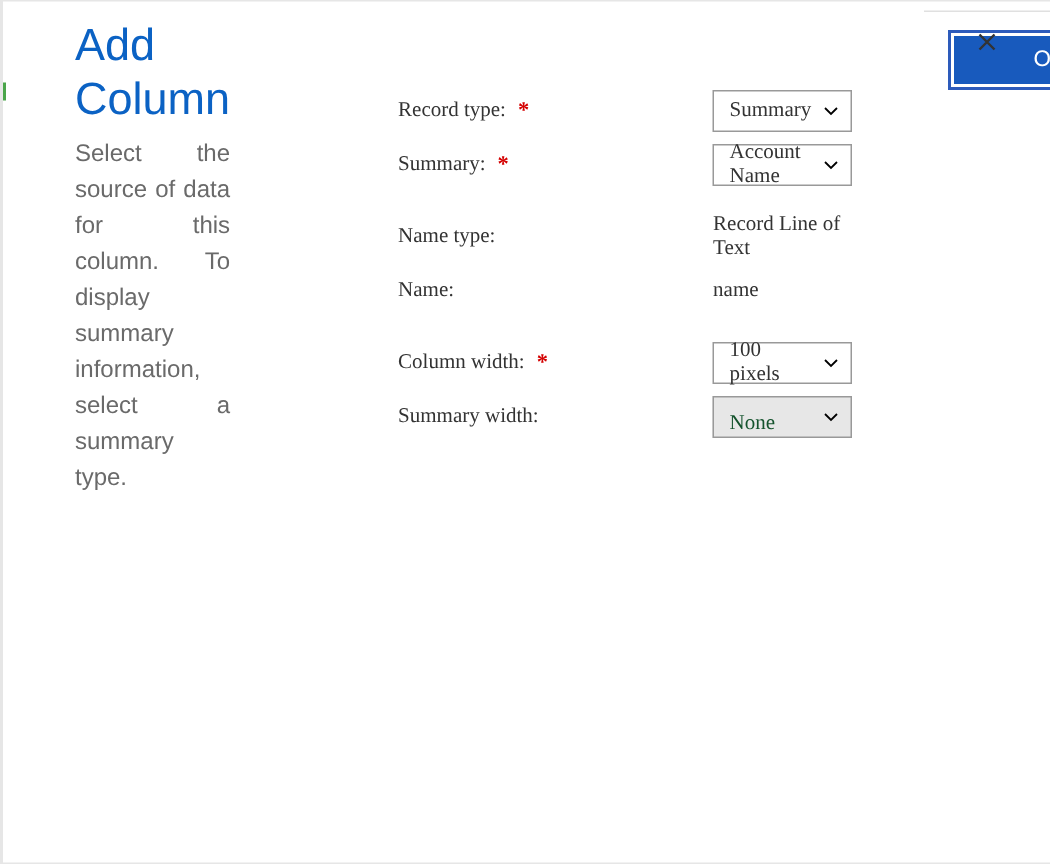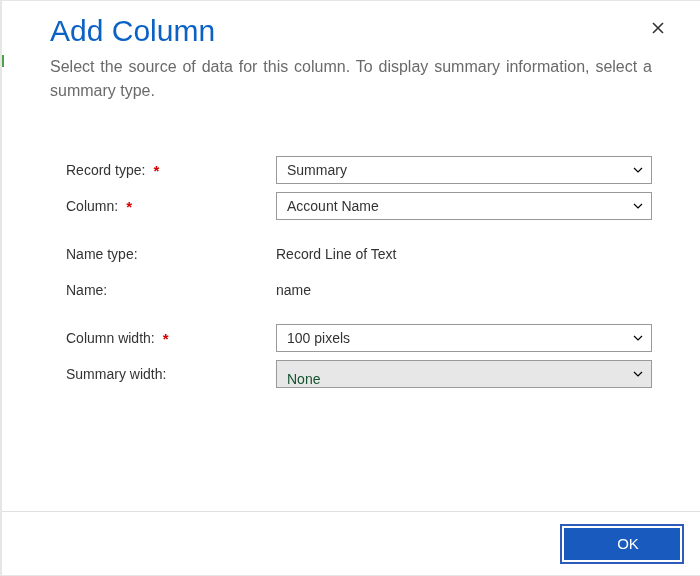--- a/index.html
+++ b/index.html
@@ -13,21 +13,21 @@
     overflow: hidden;
   }
   .dialog {
     position: relative;
     width: 700px; height: 576px;
     border: 1px solid #e6e6e6;
     border-left-width: 2px;
     border-right: none;
     padding: 6px 0 0 0;
     display: flex;
-    flex-direction: column;
+    flex-direction: row;
   }
   .header {
     padding: 6px 48px 0 48px;
   }
   .title {
     font-size: 30px;
     font-weight: 400;
     color: #0b62c4;
     margin: 0 0 6px 0;
     line-height: 1.2;
@@ -48,20 +48,21 @@
     cursor: pointer;
     color: #333;
     background: transparent;
     border: none;
     font-size: 22px;
     line-height: 1;
   }
   .form {
     padding: 50px 48px 0 64px;
     flex: 1;
+    font-family: Liberation Serif, serif;
   }
   .row {
     display: flex;
     align-items: center;
     min-height: 34px;
     margin-bottom: 2px;
   }
   .row.spaced-before { margin-top: 14px; }
   .label-cell {
     width: 210px;
@@ -180,21 +181,21 @@
             <svg viewBox="0 0 12 12">
                 <path d="M2 4 L6 8 L10 4"></path>
               </svg>
           </span>
         </div>
       </div>
     </div>
 
     <div class="row">
       <div class="label-cell">
-        <span>Column:</span>
+        <span>Summary:</span>
         <span class="req">*</span>
       </div>
       <div class="value-cell">
         <div class="select">
           <span>Account Name</span>
           <span class="chev">
             <svg viewBox="0 0 12 12">
                 <path d="M2 4 L6 8 L10 4"></path>
               </svg>
           </span>

